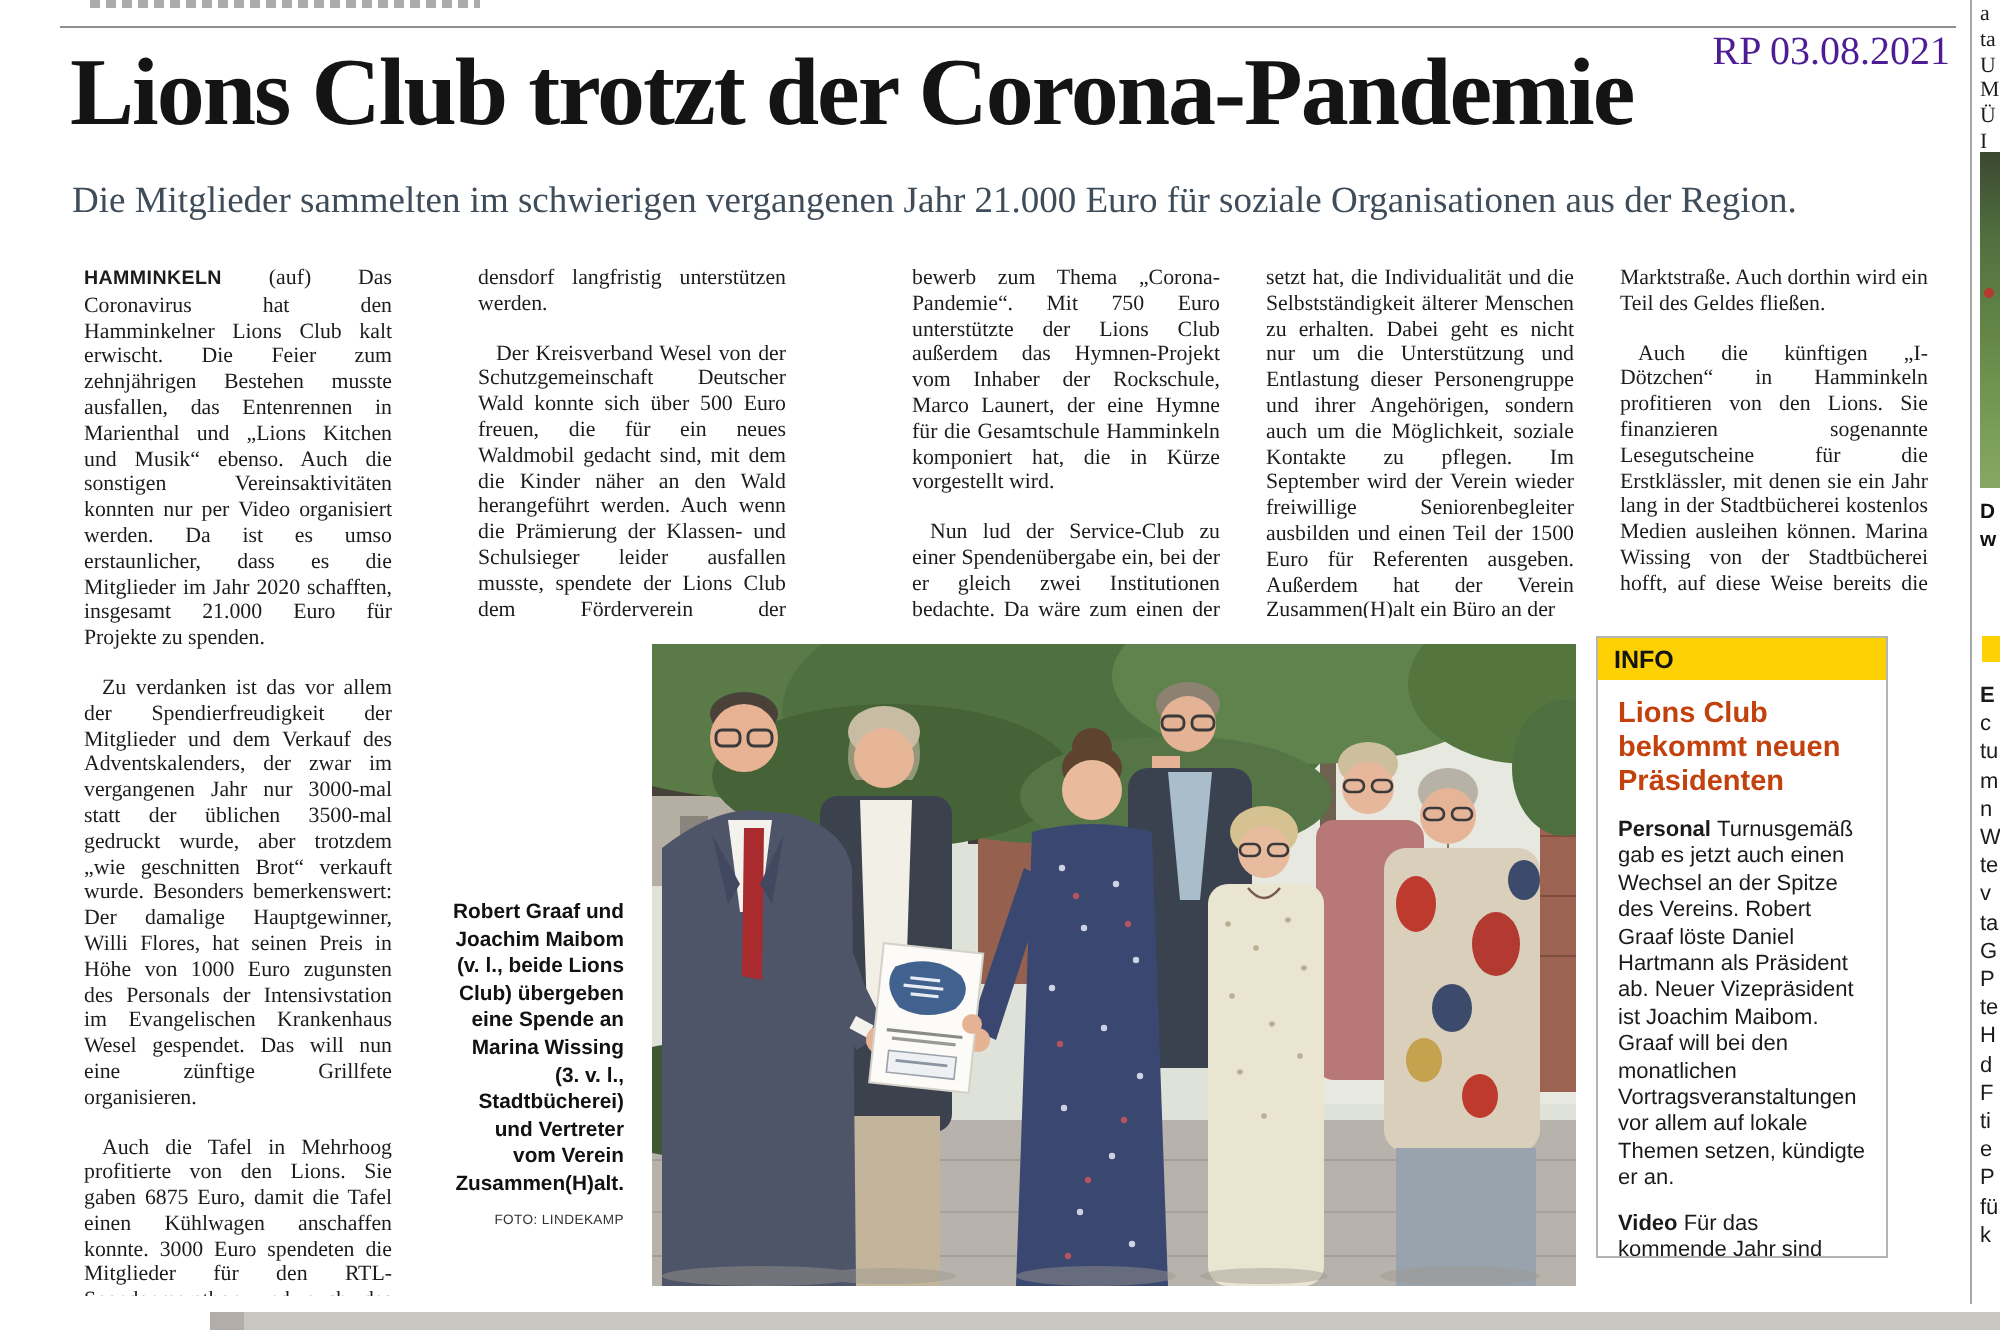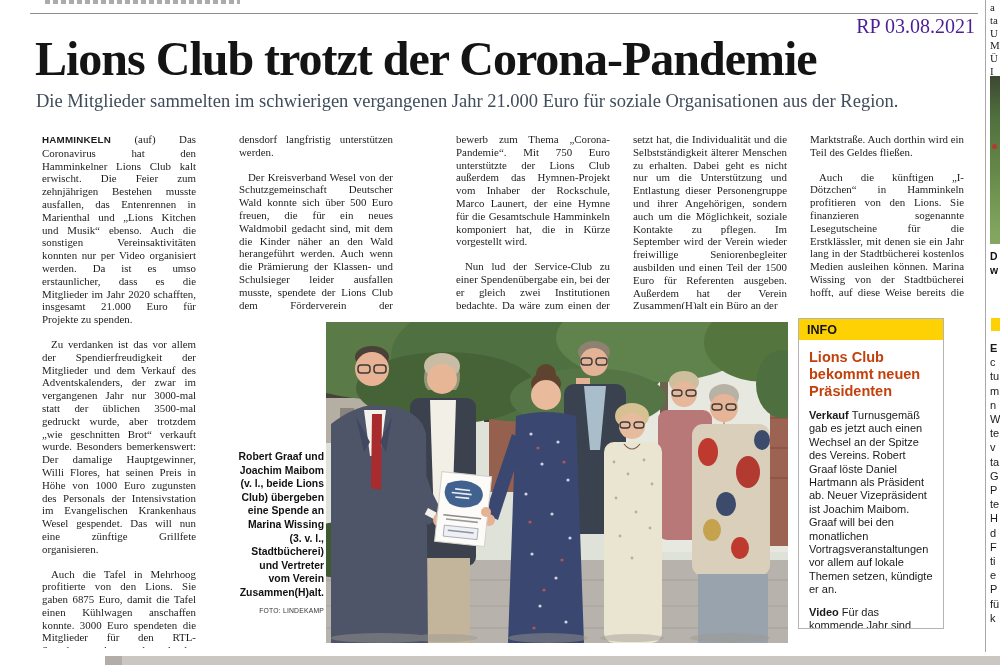--- a/index.html
+++ b/index.html
@@ -7,21 +7,21 @@
         font-family:"Liberation Sans",sans-serif;color:#1a1a1a;}
 
   
   .masthead-frag{position:absolute;left:45px;top:0;width:195px;height:4px;
     background:repeating-linear-gradient(90deg,#8f8f8f 0 5px,transparent 5px 8px);opacity:.75;}
   .top-rule{position:absolute;left:30px;top:13px;width:948px;height:1px;background:#8f8f8f;}
 
   .date{position:absolute;top:15px;left:620px;width:355px;text-align:right;
     font-family:"Liberation Serif",serif;font-size:20px;color:#4c1d95;}
 
-  .headline{position:absolute;left:35px;top:34px;width:945px;margin:0;
+  .headline{position:absolute;left:35px;top:22px;width:945px;margin:0;
     font-family:"Liberation Serif",serif;font-weight:700;font-size:48px;line-height:1.05;
     letter-spacing:-1px;color:#141414;white-space:nowrap;}
 
   .subhead{position:absolute;left:36px;top:91px;width:942px;
     font-family:"Liberation Serif",serif;font-size:18.5px;color:#3f4c5a;}
 
   
   .column{position:absolute;width:178px;overflow:hidden;
     font-family:"Liberation Serif",serif;font-size:10.9px;line-height:12.8px;
     text-align:justify;hyphens:auto;-webkit-hyphens:auto;color:#1c1c1c;}
@@ -30,21 +30,21 @@
   .loc{font-family:"Liberation Sans",sans-serif;font-weight:700;font-size:9.8px;letter-spacing:.2px;}
   #col1{left:30px;top:121px;height:527px;}
   #col2{left:227px;top:121px;height:188px;}
   #col3{left:444px;top:121px;height:188px;}
   #col4{left:621px;top:121px;height:188px;}
   #col5{left:798px;top:121px;height:176px;}
 
   
   .photo{position:absolute;left:326px;top:322px;width:462px;height:321px;background:#dfe2d8;}
   .photo svg{display:block;}
-  .caption{position:absolute;left:238px;top:450px;width:86px;text-align:right;
+  .caption{position:absolute;left:226px;top:450px;width:86px;text-align:right;
     font-weight:700;font-size:10.4px;line-height:13.6px;color:#111;}
   .credit{margin-top:4px;font-weight:400;font-size:6.8px;letter-spacing:.2px;color:#333;}
 
   
   .info-box{position:absolute;left:798px;top:318px;width:146px;height:311px;
     box-sizing:border-box;background:#fff;border:1px solid #b4b4b4;overflow:hidden;}
   .info-header{height:21px;background:#fdd104;display:flex;align-items:center;
     padding-left:8px;font-weight:700;font-size:12.5px;color:#141414;}
   .info-title{font-weight:700;font-size:14.5px;line-height:17px;margin:9px 10px 0;color:#c2410c;}
   .info-para{font-size:11px;line-height:13.4px;margin:9px 10px 0;color:#1a1a1a;}
@@ -255,21 +255,21 @@
       </g>
     </svg>
   </div>
 
   <div class="info-box">
     <div class="info-header">
       <span>INFO</span>
     </div>
     <div class="info-title">Lions Club bekommt neuen Präsidenten</div>
     <div>
-        <p class="info-para"><b>Verkauf </b>Turnusgemäß gab es jetzt auch einen Wechsel an der Spitze des Vereins. Robert Graaf löste Daniel Hartmann als Präsident ab. Neuer Vizepräsident ist Joachim Maibom. Graaf will bei den monatlichen Vortragsveranstaltungen vor allem auf lokale Themen setzen, kündigte er an.</p>
+        <p class="info-para"><b>Personal </b>Turnusgemäß gab es jetzt auch einen Wechsel an der Spitze des Vereins. Robert Graaf löste Daniel Hartmann als Präsident ab. Neuer Vizepräsident ist Joachim Maibom. Graaf will bei den monatlichen Vortragsveranstaltungen vor allem auf lokale Themen setzen, kündigte er an.</p>
         <p class="info-para"><b>Video </b>Für das kommende Jahr sind wieder der Kalenderverkauf, das Entenrennen in Marienthal und „Lions Kitchen und Musik“ geplant. Dabei unterstützen Lions-Mitglieder Profis bei der Herstellung eines Vier-Gänge-Menüs und servieren es Gästen.</p>
       </div>
   </div>
 
   <div class="right-rule"></div>
   <div class="edge-top">
       <div>a</div>
       <div>ta</div>
       <div>U</div>
       <div>M</div>

